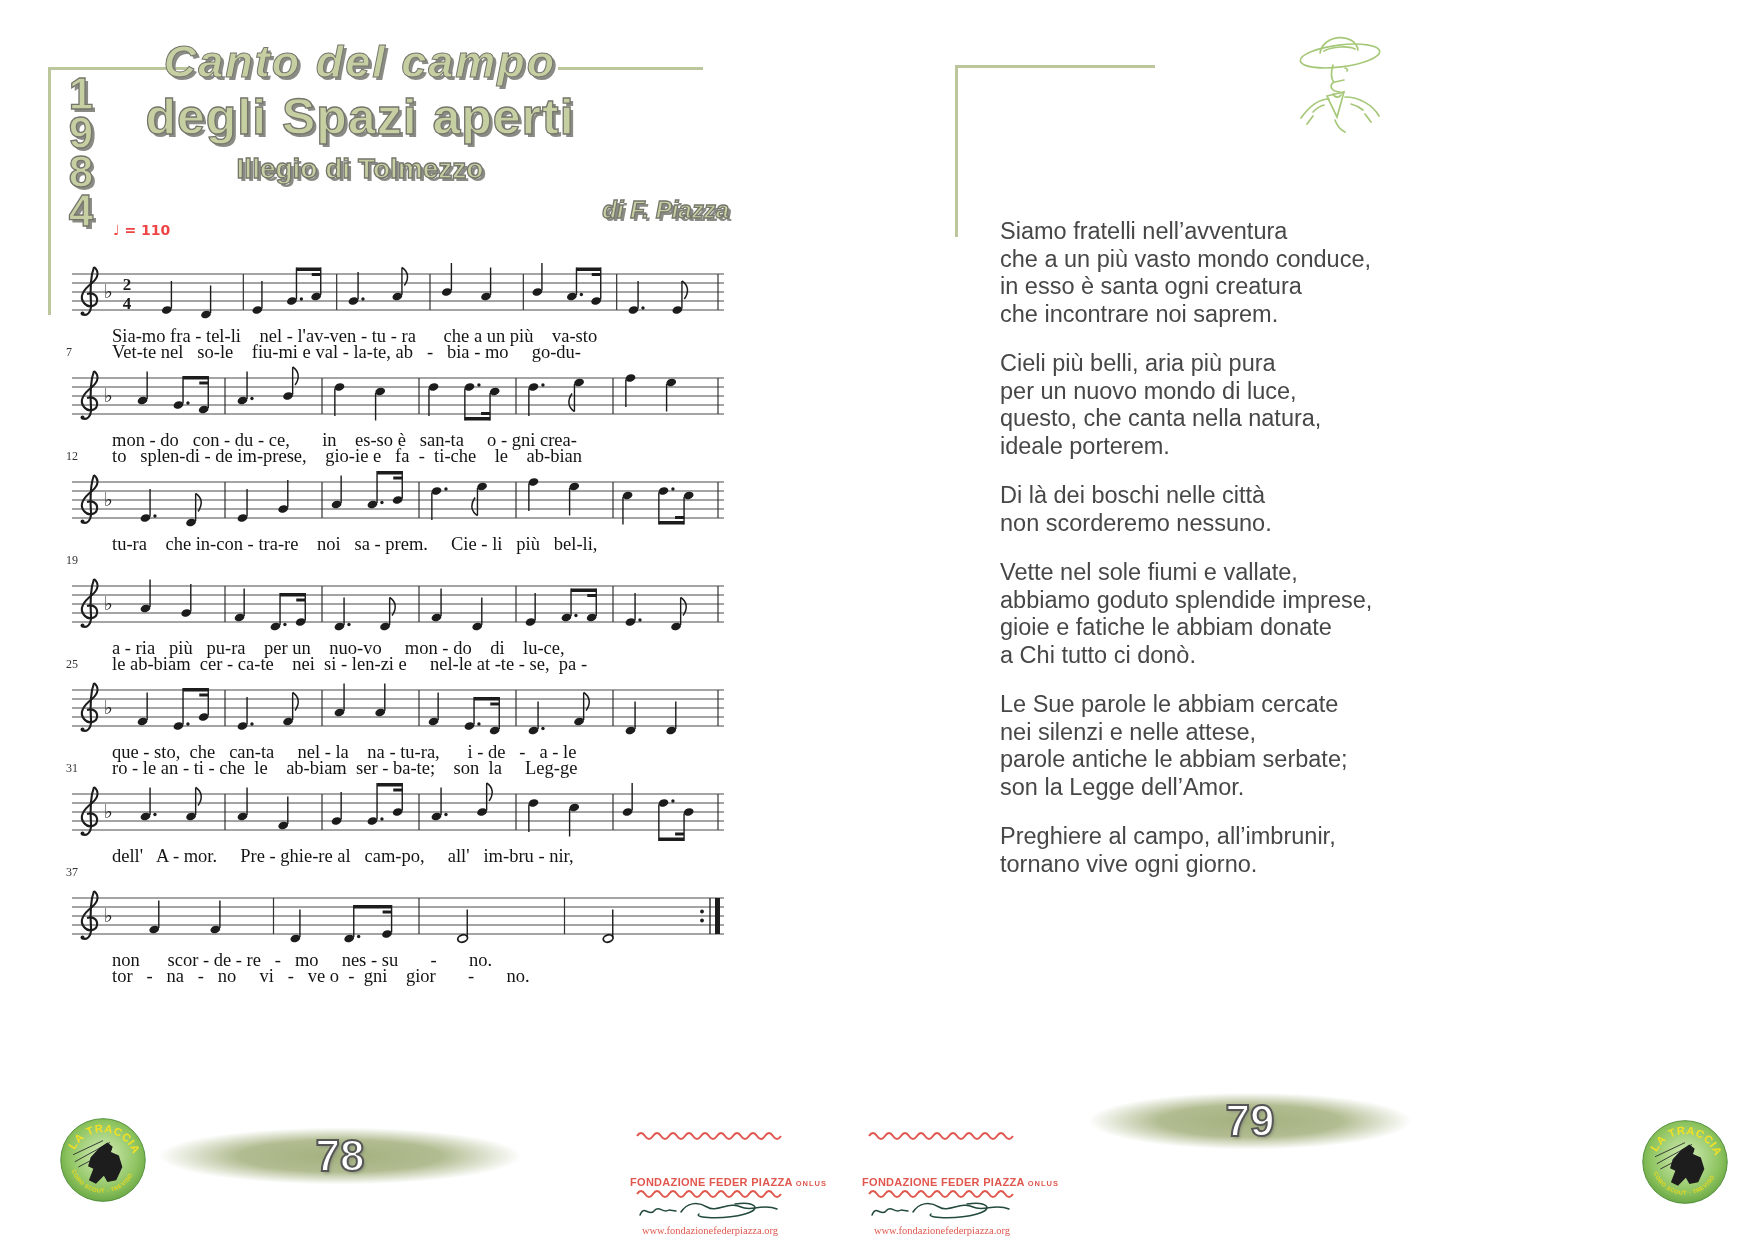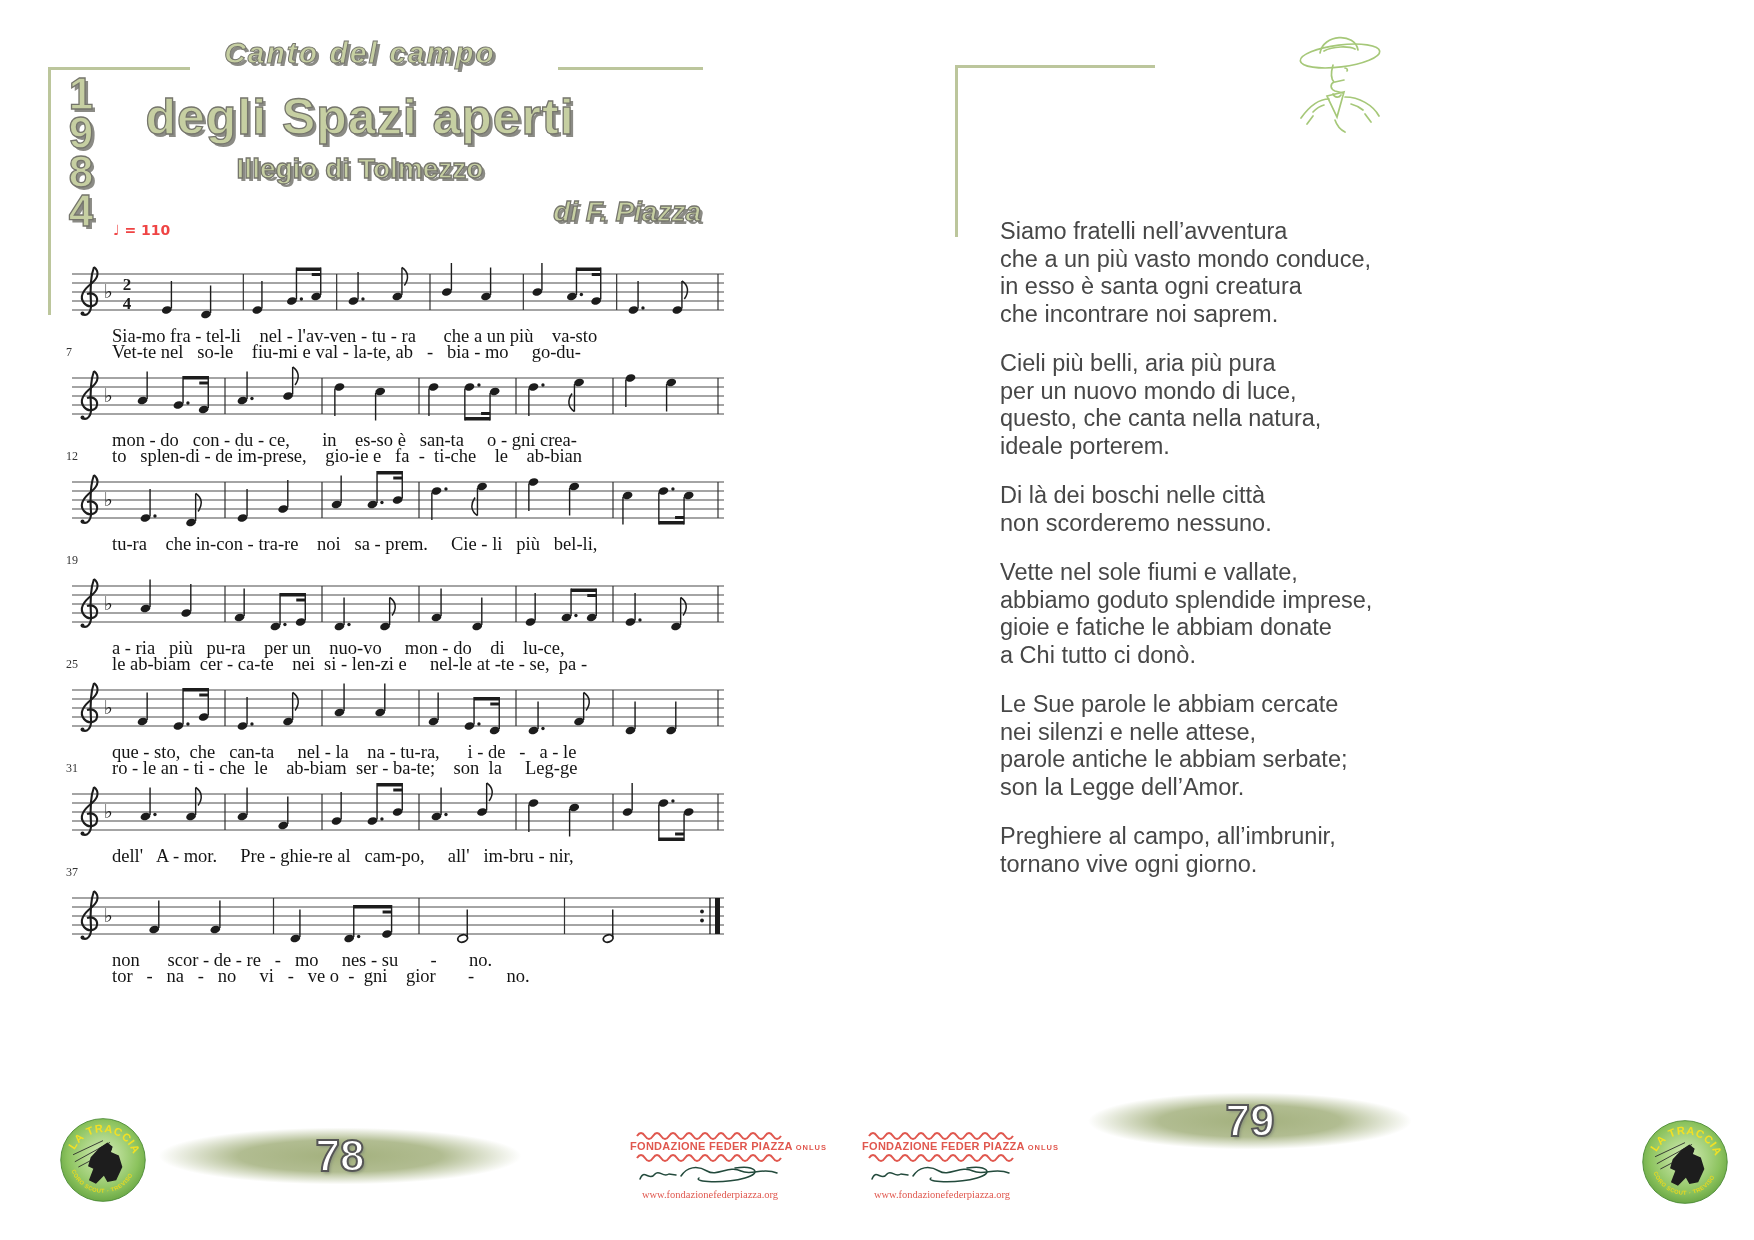--- a/index.html
+++ b/index.html
@@ -2,28 +2,28 @@
 <html><head>
 <meta charset="utf-8">
 <style>
   html,body{margin:0;padding:0;background:#ffffff;}
   .spread{position:relative;width:1754px;height:1240px;background:#fff;overflow:hidden;
           font-family:"Liberation Sans",sans-serif;}
   .rule{position:absolute;background:#bcc69c;}
   
   .green3d{color:#c6cfa2;-webkit-text-stroke:1.3px #75756c;text-shadow:3px 3px 0 #8b8b85;}
   .title1{position:absolute;left:150px;top:36px;width:420px;text-align:center;
-          font-size:30px;font-weight:bold;font-style:italic;letter-spacing:2px;
+          font-size:45px;font-weight:bold;font-style:italic;letter-spacing:2px;
           -webkit-text-stroke:1px #75756c;}
   .title2{position:absolute;left:120px;top:88px;width:480px;text-align:center;
           font-size:50px;font-weight:bold;letter-spacing:1px;}
   .subtitle{position:absolute;left:150px;top:153px;width:420px;text-align:center;
           font-size:28px;font-weight:bold;}
-  .author{position:absolute;left:451px;top:196px;width:250px;text-align:right;
-          font-size:28px;font-weight:bold;font-style:italic;}
+  .author{position:absolute;left:479px;top:196px;width:250px;text-align:right;
+          font-size:24px;font-weight:bold;font-style:italic;}
   .year{position:absolute;left:56px;top:74px;width:50px;text-align:center;
         font-size:44px;font-weight:bold;line-height:39px;}
   .year span{display:block;}
   .tempo{position:absolute;left:113px;top:222px;font-family:"DejaVu Sans",sans-serif;
          font-size:14px;font-weight:bold;color:#ef4444;}
   
   .score{position:absolute;left:70px;top:256px;width:660px;}
   .system{position:relative;width:660px;height:104px;}
   .system svg{display:block;width:660px;height:72px;}
   .measure-no{position:absolute;top:-15px;left:-4px;font-family:"Liberation Serif",serif;
@@ -41,21 +41,21 @@
   .sw78{left:155px;top:1127px;width:370px;height:58px;
         background:radial-gradient(ellipse closest-side,rgba(158,172,118,.95) 0%,rgba(158,172,118,.8) 55%,rgba(158,172,118,0) 98%);}
   .sw79{left:1085px;top:1092px;width:330px;height:58px;
         background:radial-gradient(ellipse closest-side,rgba(158,172,118,.95) 0%,rgba(158,172,118,.8) 55%,rgba(158,172,118,0) 98%);text-align:center;}
   .traccia{position:absolute;width:90px;height:88px;}
   .tr1{left:58px;top:1116px;}
   .tr2{left:1640px;top:1118px;}
   .fondazione{position:absolute;width:160px;text-align:center;}
   .fo1{left:630px;top:1130px;}
   .fo2{left:862px;top:1130px;}
-  .fond-name{color:#e0574e;font-size:11px;font-weight:bold;letter-spacing:.3px;white-space:nowrap;}
+  .fond-name{color:#e0574e;font-size:11px;font-weight:bold;letter-spacing:.3px;white-space:nowrap;margin-top:36px;}
   .fond-name .onlus{font-size:7.5px;letter-spacing:1px;}
   .fond-url{color:#e0574e;font-size:10.5px;font-family:"Liberation Serif",serif;margin-top:1px;}
   .wave,.sig{display:block;margin:0 auto;}
   .scout-sketch{position:absolute;left:1283px;top:20px;}
 </style>
 </head>
 <body>
 
 <div class="spread">
 

